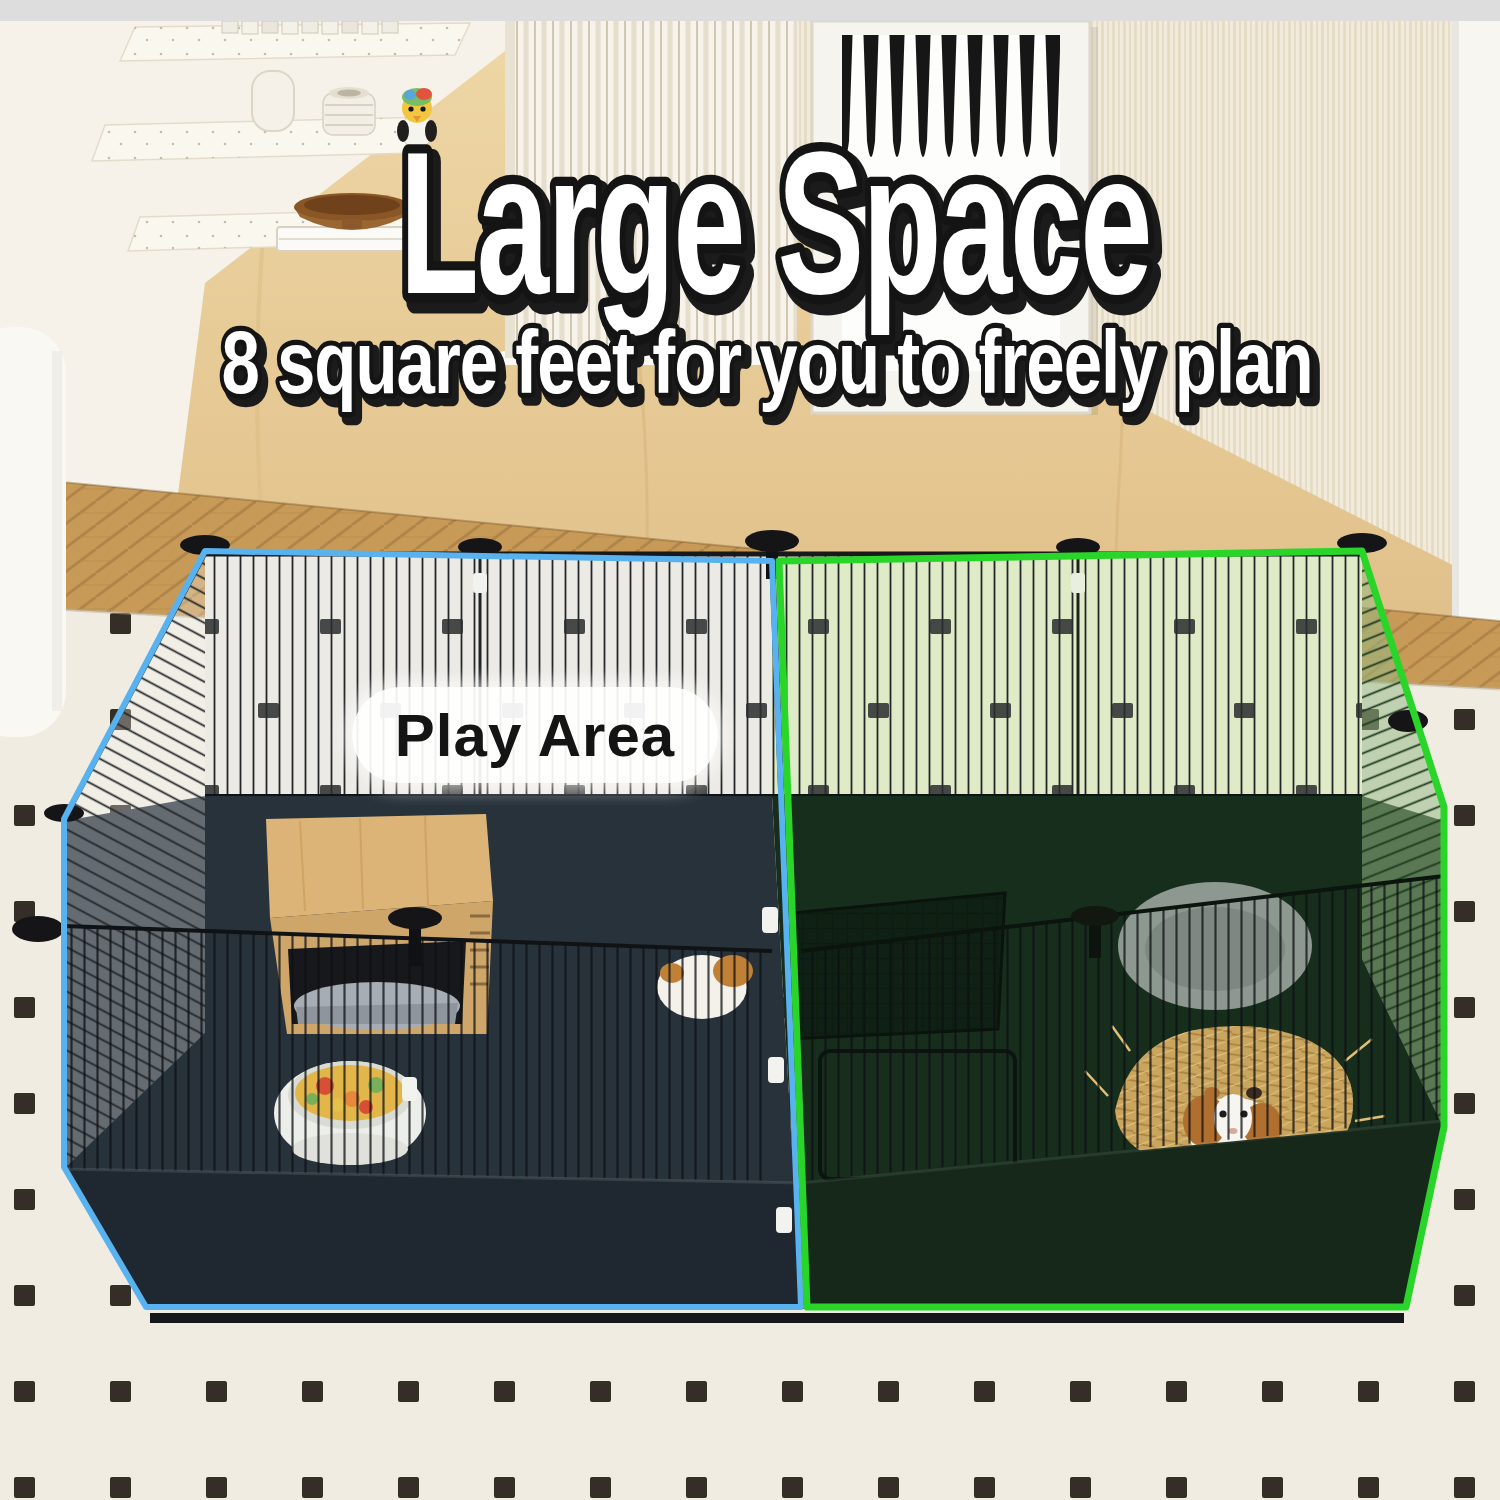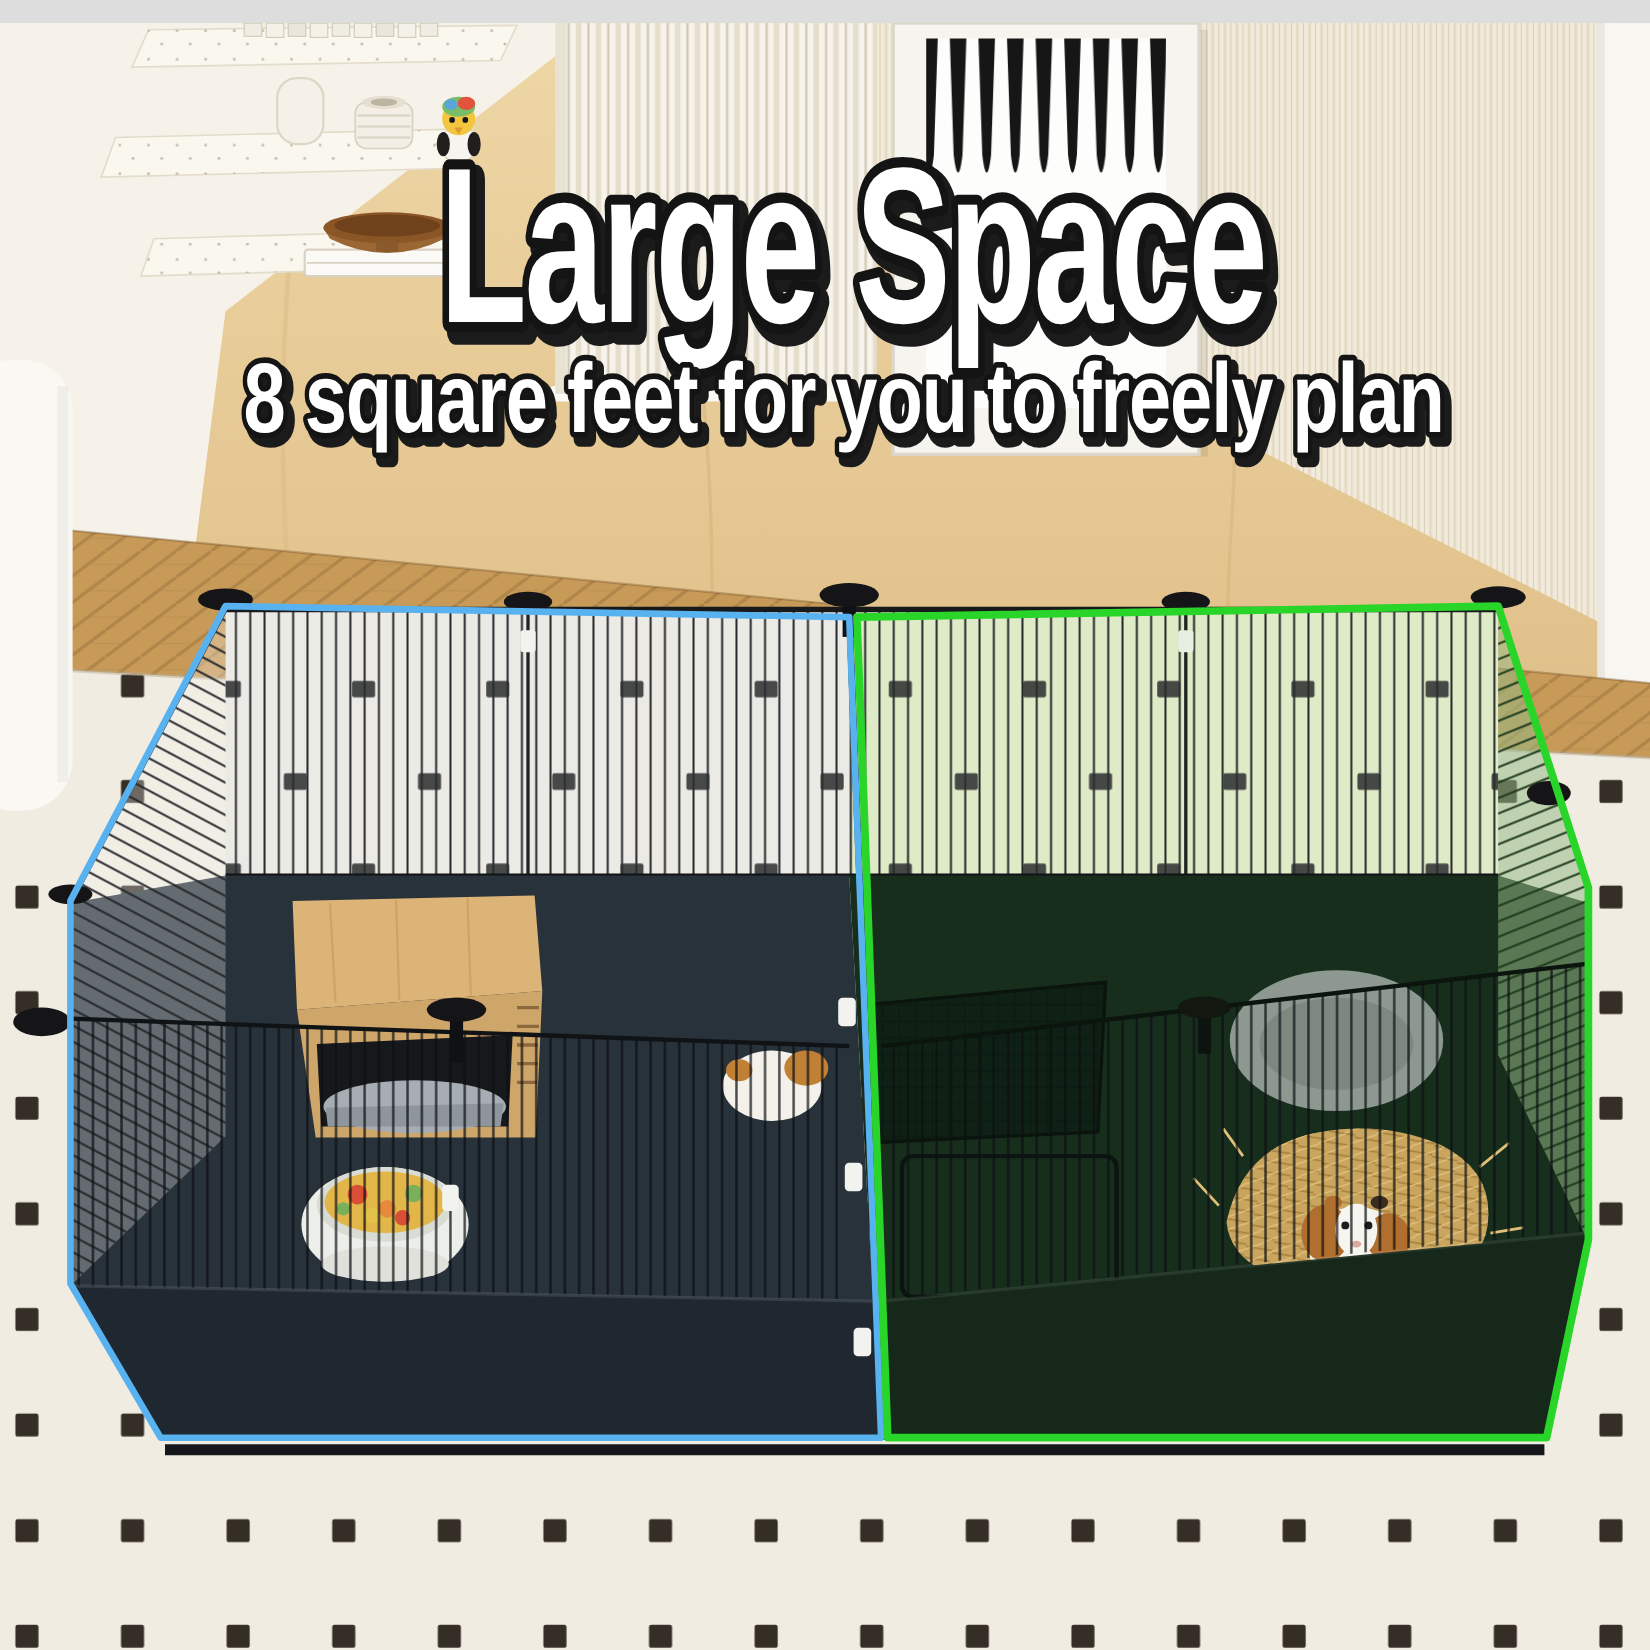--- a/index.html
+++ b/index.html
@@ -304,13 +304,14 @@
   </g>
 
   <g font-family="Liberation Sans, DejaVu Sans, sans-serif" font-weight="bold" text-anchor="middle">
     <text transform="translate(781,280) scale(1,1.55)" font-size="130" letter-spacing="-2" fill="#1b1b1b" stroke="#1b1b1b" stroke-width="16" stroke-linejoin="round">Large Space</text>
     <text transform="translate(775,272) scale(1,1.55)" font-size="130" letter-spacing="-2" fill="#ffffff" stroke="#141414" stroke-width="12" paint-order="stroke" stroke-linejoin="round">Large Space</text>
     <text transform="translate(772,378) scale(1,1.3)" font-size="69" letter-spacing="-1" fill="#1b1b1b" stroke="#1b1b1b" stroke-width="11" stroke-linejoin="round">8 square feet for you to freely plan</text>
     <text transform="translate(767,372) scale(1,1.3)" font-size="69" letter-spacing="-1" fill="#ffffff" stroke="#141414" stroke-width="8" paint-order="stroke" stroke-linejoin="round">8 square feet for you to freely plan</text>
   </g>
 </svg>
 
+  <div class="pill pill-play">Play Area</div>
 </div>
 
 </body></html>

